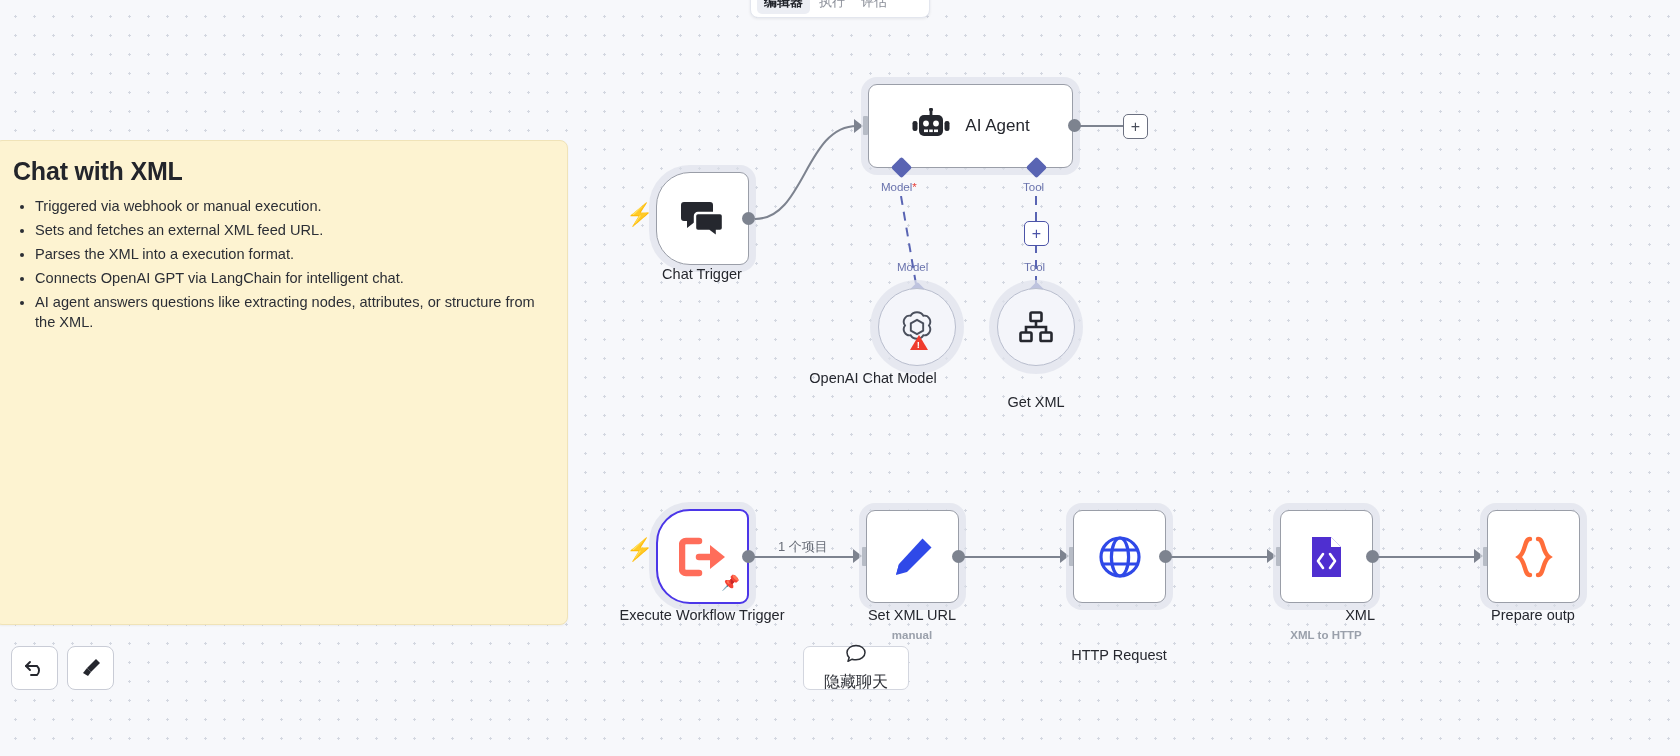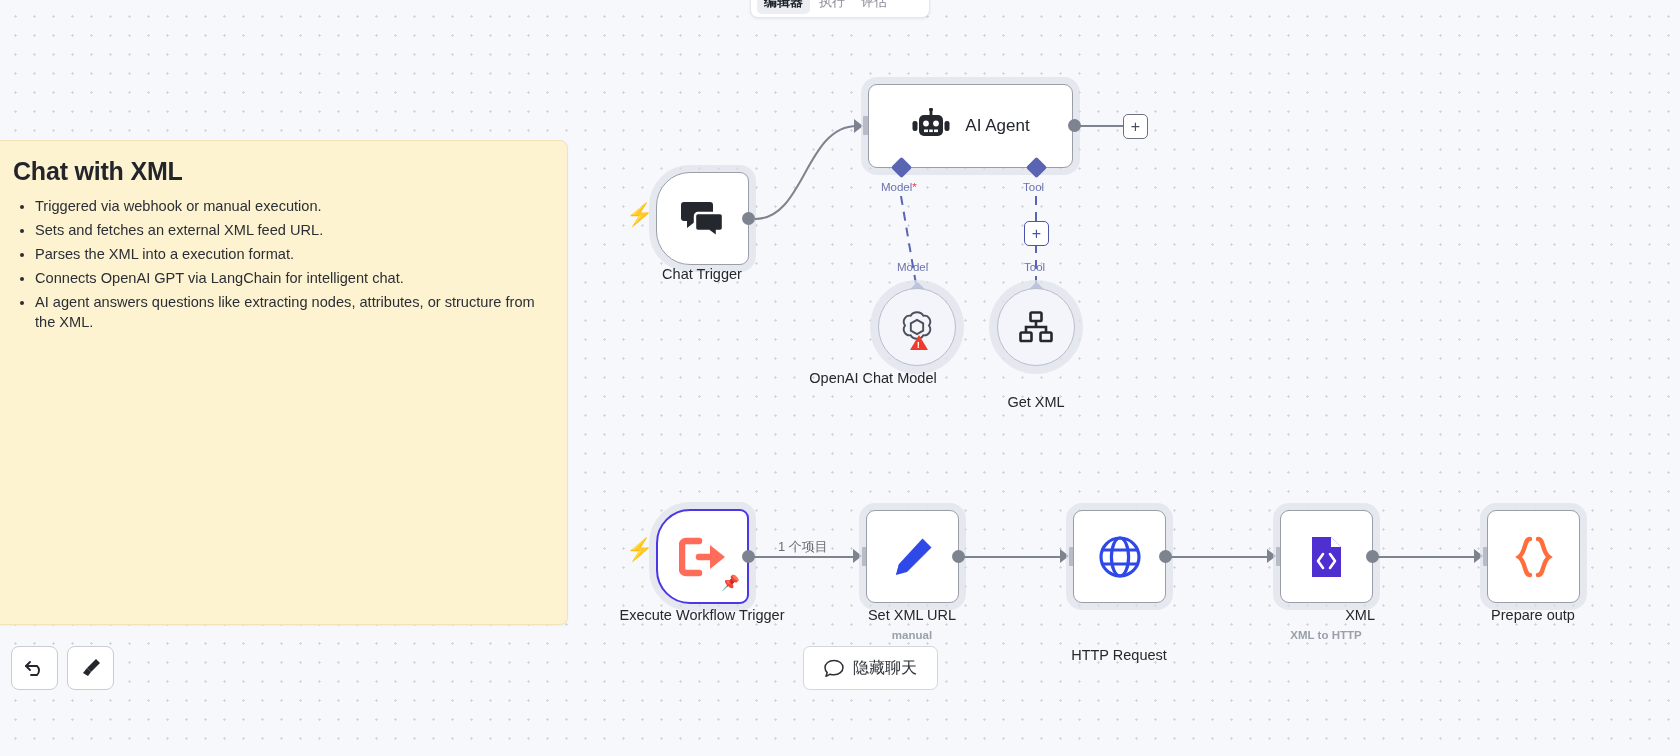--- a/index.html
+++ b/index.html
@@ -224,20 +224,21 @@
     background: #fff;
     border: 1px solid #d3d6df;
     border-radius: 7px;
     display: flex; align-items: center; justify-content: center;
     gap: 9px;
     padding: 0 20px;
     color: #2c2f36;
     font-size: 16px;
     cursor: pointer;
     box-sizing: border-box;
+    flex-direction: column;
   }
   svg { display: block; }
 </style>
 </head>
 <body>
 
 <div id="canvas">
 
   <div class="tabstrip">
     <div class="tab active">编辑器</div>

